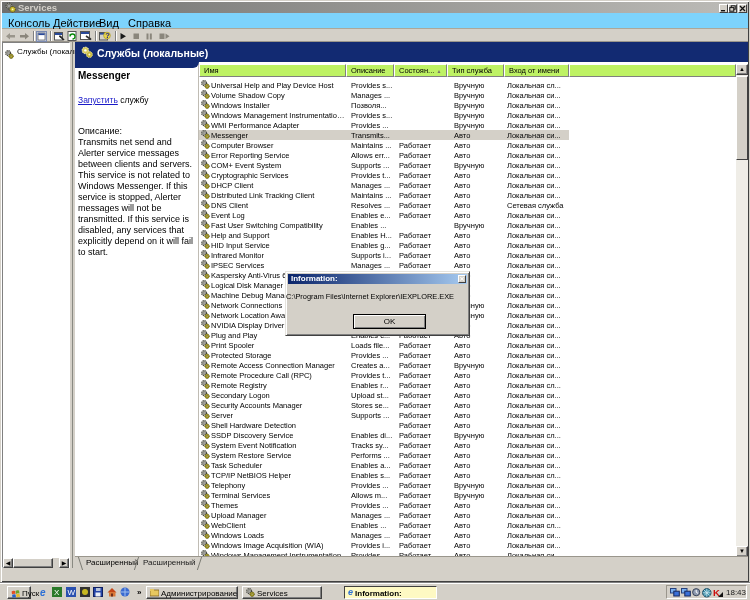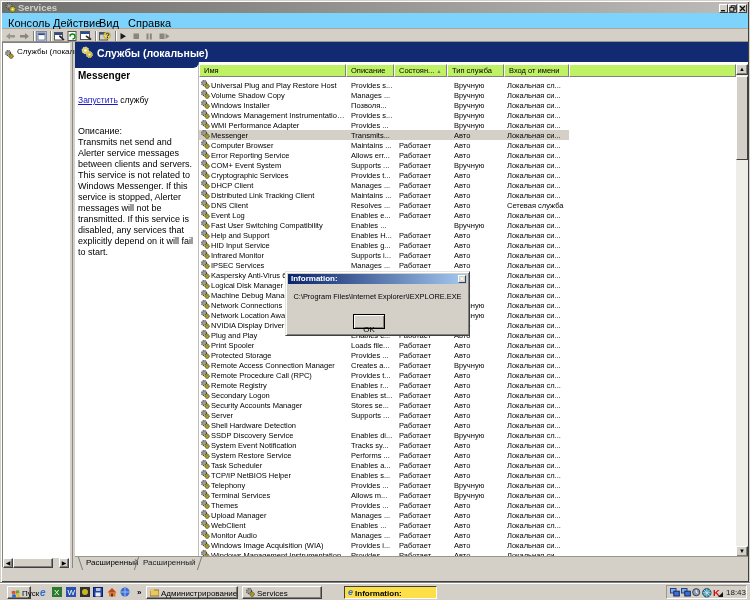--- a/index.html
+++ b/index.html
@@ -59,33 +59,33 @@
 #vthumb{left:736px;top:76px;width:12px;height:84px;background:#d4d0c8;
  border:1px solid;border-color:#fff #404040 #404040 #fff}
 
 #tabs{left:75px;top:556px;width:673px;height:15px;background:#d4d0c8;font-size:8px}
 #tabs{border-top:1px solid #9a968c}
 
 #task{left:0;top:583px;width:750px;height:17px;background:#d4d0c8;border-top:1px solid #fff;box-shadow:0 -1px 0 #808080}
 .tkb{position:absolute;top:2px;height:13px;background:#d4d0c8;border:1px solid;
  border-color:#fff #404040 #404040 #fff;box-shadow:inset -1px -1px 0 #808080;
  font-size:8px;padding:1.5px 3px 0 3px;white-space:nowrap}
-.tkb.dn{border-color:#404040 #fff #fff #404040;box-shadow:none;background:#fde047;font-weight:bold}
+.tkb.dn{border-color:#404040 #fff #fff #404040;box-shadow:none;background:#fef9c3;font-weight:bold}
 
 #dlg{left:285px;top:271px;width:185px;height:65px;background:#d4d0c8;
  border:1px solid;border-color:#e6e4de #404040 #404040 #e6e4de;
  box-shadow:inset 1px 1px 0 #fff,inset -1px -1px 0 #808080;z-index:50}
 #dtitle{position:absolute;left:2px;top:2px;right:2px;height:10px;
  background:linear-gradient(to right,#0a246a,#a6caf0);color:#fff;font-size:8px;font-weight:bold;line-height:10px;padding-left:3px}
 #dx{position:absolute;right:1px;top:1px;width:8px;height:8px;background:#d4d0c8;
  border:1px solid;border-color:#fff #404040 #404040 #fff;font-size:6px;line-height:7px;text-align:center;font-weight:bold}
-#dmsg{position:absolute;left:0;right:0;top:20px;text-align:center;font-size:7.4px;color:#000}
-#dok{position:absolute;left:67px;top:42px;width:32px;height:15px;background:#d4d0c8;
+#dmsg{position:absolute;left:0;right:0;top:20px;font-size:7.4px;color:#000}
+#dok{position:absolute;left:67px;top:42px;width:73px;height:15px;background:#d4d0c8;
  border:1px solid #000;box-shadow:inset 1px 1px 0 #fff,inset -1px -1px 0 #808080;
- font-size:8px;text-align:center;padding-top:10px}
+ font-size:8px;text-align:center;padding-top:2px}
 .ic{display:inline-block;vertical-align:middle}
 </style></head><body>
 <svg width="0" height="0" style="position:absolute">
 <defs>
       <g id="g">
 <circle cx="3.1" cy="3.1" r="2.5" fill="#a8a8a0" stroke="#42423c" stroke-width="1.1" stroke-dasharray="1.1 0.9"></circle>
 <circle cx="3.1" cy="3.1" r="1" fill="#f0f0ec" stroke="#42423c" stroke-width="0.5"></circle>
 <circle cx="6.1" cy="6.2" r="2.2" fill="#b0a424" stroke="#45400f" stroke-width="1" stroke-dasharray="1 0.8"></circle>
 <circle cx="6.1" cy="6.2" r="0.8" fill="#f4eeb0" stroke="#45400f" stroke-width="0.4"></circle>
 </g>
@@ -208,21 +208,21 @@
 <span class="h" style="left:195px;width:53px">Состоян...&nbsp;<i style="font-style:normal;font-size:5px;color:#7a7668">▲</i></span>
 <span class="h" style="left:248px;width:57px">Тип служба</span>
 <span class="h" style="left:305px;width:65px">Вход от имени</span>
 <span class="h" style="left:370px;width:167px"></span>
 </div>
 <div id="list" class="abs">
 <div class="r">
       <svg class="gi" width="9" height="9">
         <use href="#g"></use>
       </svg>
-      <span class="cn">Universal Plug and Play Restore Host</span>
+      <span class="cn">Universal Help and Play Device Host</span>
       <span class="cd">Provides s...</span>
       <span class="cs"></span>
       <span class="ct">Вручную</span>
       <span class="cl">Локальная сл...</span>
     </div>
 <div class="r">
       <svg class="gi" width="9" height="9">
         <use href="#g"></use>
       </svg>
       <span class="cn">Volume Shadow Copy</span>
@@ -519,21 +519,21 @@
       <span class="cd">Enables r...</span>
       <span class="cs">Работает</span>
       <span class="ct">Авто</span>
       <span class="cl">Локальная сл...</span>
     </div>
 <div class="r">
       <svg class="gi" width="9" height="9">
         <use href="#g"></use>
       </svg>
       <span class="cn">Secondary Logon</span>
-      <span class="cd">Enables st...</span>
+      <span class="cd">Upload st...</span>
       <span class="cs">Работает</span>
       <span class="ct">Авто</span>
       <span class="cl">Локальная си...</span>
     </div>
 <div class="r">
       <svg class="gi" width="9" height="9">
         <use href="#g"></use>
       </svg>
       <span class="cn">Security Accounts Manager</span>
       <span class="cd">Stores se...</span>
@@ -658,21 +658,21 @@
       <span class="cn">WebClient</span>
       <span class="cd">Enables ...</span>
       <span class="cs">Работает</span>
       <span class="ct">Авто</span>
       <span class="cl">Локальная сл...</span>
     </div>
 <div class="r">
       <svg class="gi" width="9" height="9">
         <use href="#g"></use>
       </svg>
-      <span class="cn">Monitor Audio</span>
+      <span class="cn">Windows Loads</span>
       <span class="cd">Manages ...</span>
       <span class="cs">Работает</span>
       <span class="ct">Авто</span>
       <span class="cl">Локальная си...</span>
     </div>
 <div class="r">
       <svg class="gi" width="9" height="9">
         <use href="#g"></use>
       </svg>
       <span class="cn">Windows Image Acquisition (WIA)</span>

